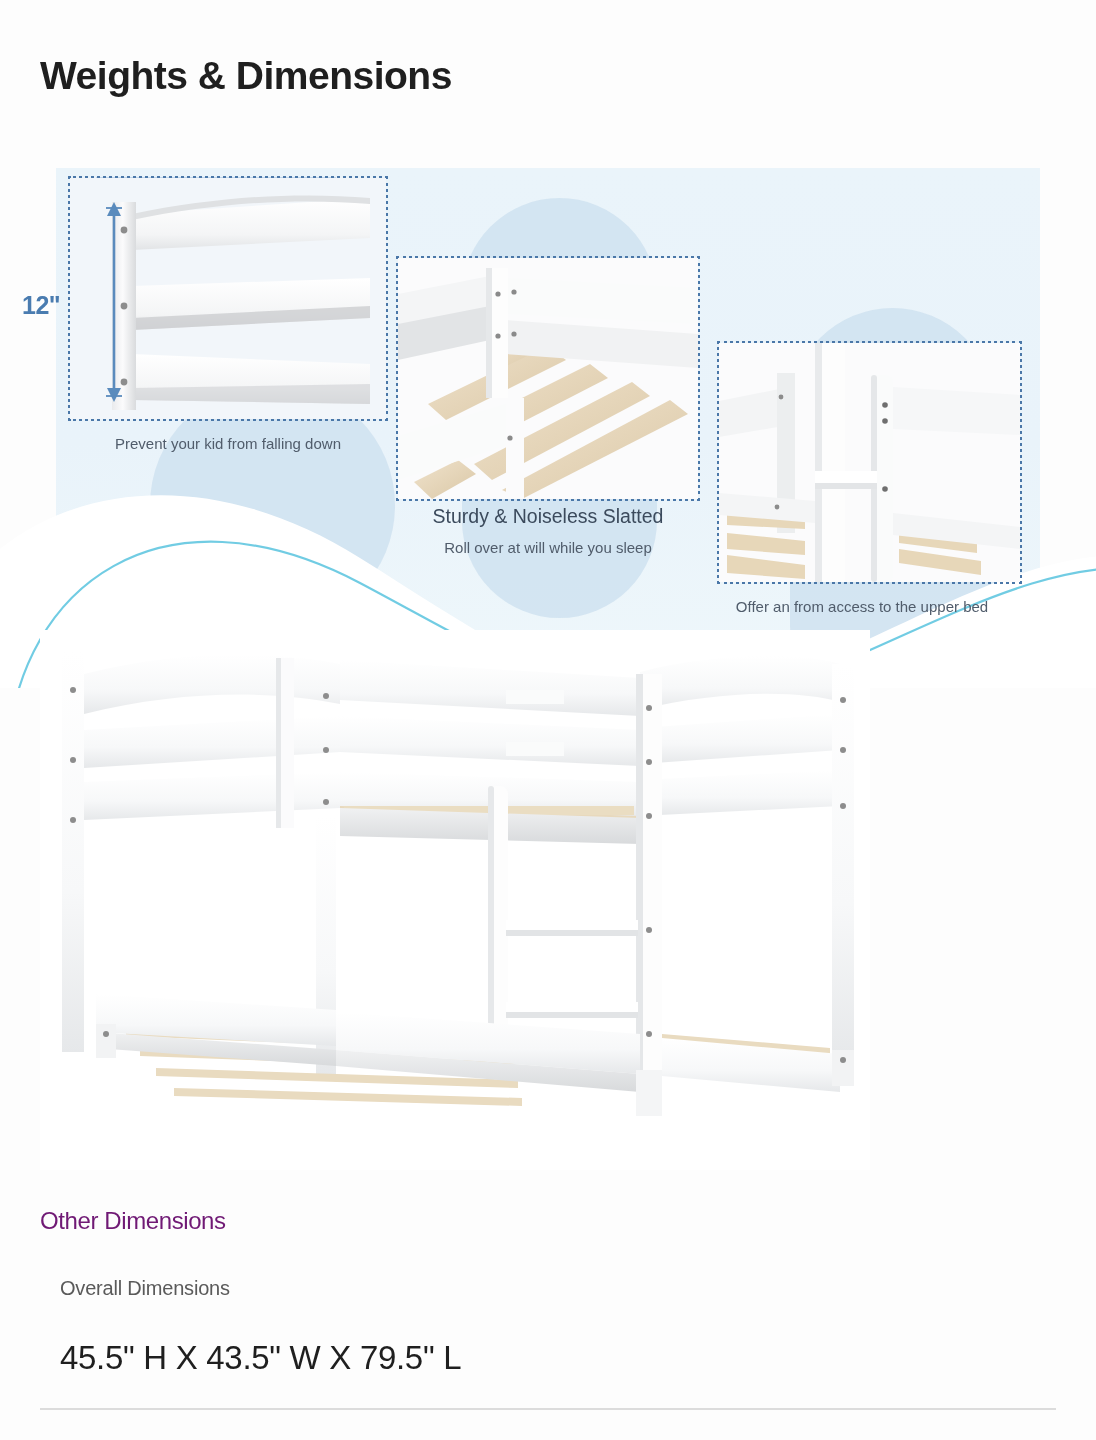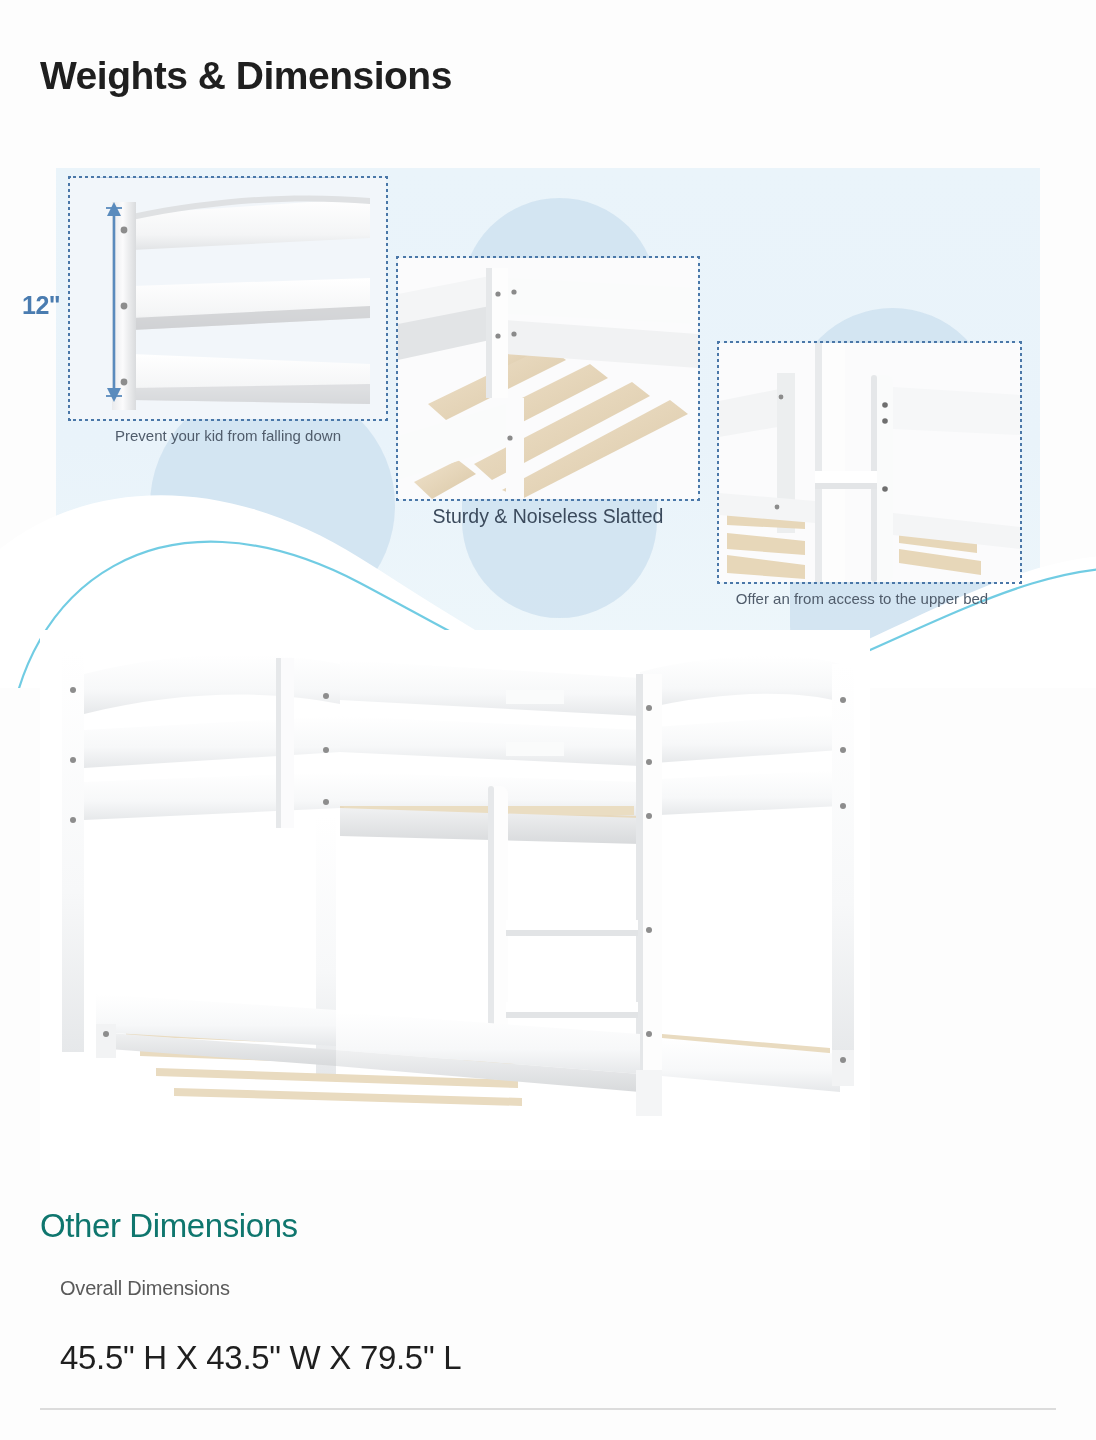--- a/index.html
+++ b/index.html
@@ -102,21 +102,21 @@
     font-size: 19.5px;
     line-height: 1.25;
     white-space: nowrap;
     color: #3b4a5c;
   }
   .cap-sub {
     font-size: 15px;
     line-height: 1.3;
     white-space: nowrap;
     color: #505c6b;
-    margin-top: 2px;
+    margin-top: 10px;
   }
 
   
   .dim-label {
     position: absolute;
     font-size: 25px;
     font-weight: 700;
     color: #4a7cb0;
     letter-spacing: -0.5px;
   }
@@ -132,23 +132,23 @@
     top: 630px;
     width: 830px;
     height: 540px;
   }
 
   
   .other-dims-title {
     position: absolute;
     left: 40px;
     top: 1207px;
-    font-size: 33px;
+    font-size: 24px;
     font-weight: 400;
-    color: #0f766e;
+    color: #701a75;
     letter-spacing: -0.4px;
   }
   .overall-label {
     position: absolute;
     left: 60px;
     top: 1277px;
     font-size: 20px;
     font-weight: 400;
     color: #5a5a5a;
     letter-spacing: -0.2px;
@@ -281,20 +281,21 @@
 
         <circle cx="100" cy="36" r="2.6" fill="#8a8a8a"></circle>
         <circle cx="100" cy="78" r="2.6" fill="#8a8a8a"></circle>
         <circle cx="116" cy="34" r="2.6" fill="#8a8a8a"></circle>
         <circle cx="116" cy="76" r="2.6" fill="#8a8a8a"></circle>
         <circle cx="112" cy="180" r="2.6" fill="#8a8a8a"></circle>
       </svg>
 
       <div class="panel-caption" style="left:-42px;top:256px;width:400px;text-align:center;">
         <div class="cap-title">Sturdy &amp; Noiseless Slatted</div>
+        <div class="cap-sub">Roll over at will while you sleep</div>
       </div>
     </div>
 
     <div class="panel" style="left:712px;top:165px;width:330px;height:300px;">
 
       <div class="panel-frame" style="left:5px;top:8px;width:305px;height:243px;"></div>
 
       <svg class="photo" style="left:7px;top:10px;width:301px;height:239px;" viewBox="0 0 301 239">
         <rect x="0" y="0" width="301" height="239" fill="#fbfbfc"></rect>
 

